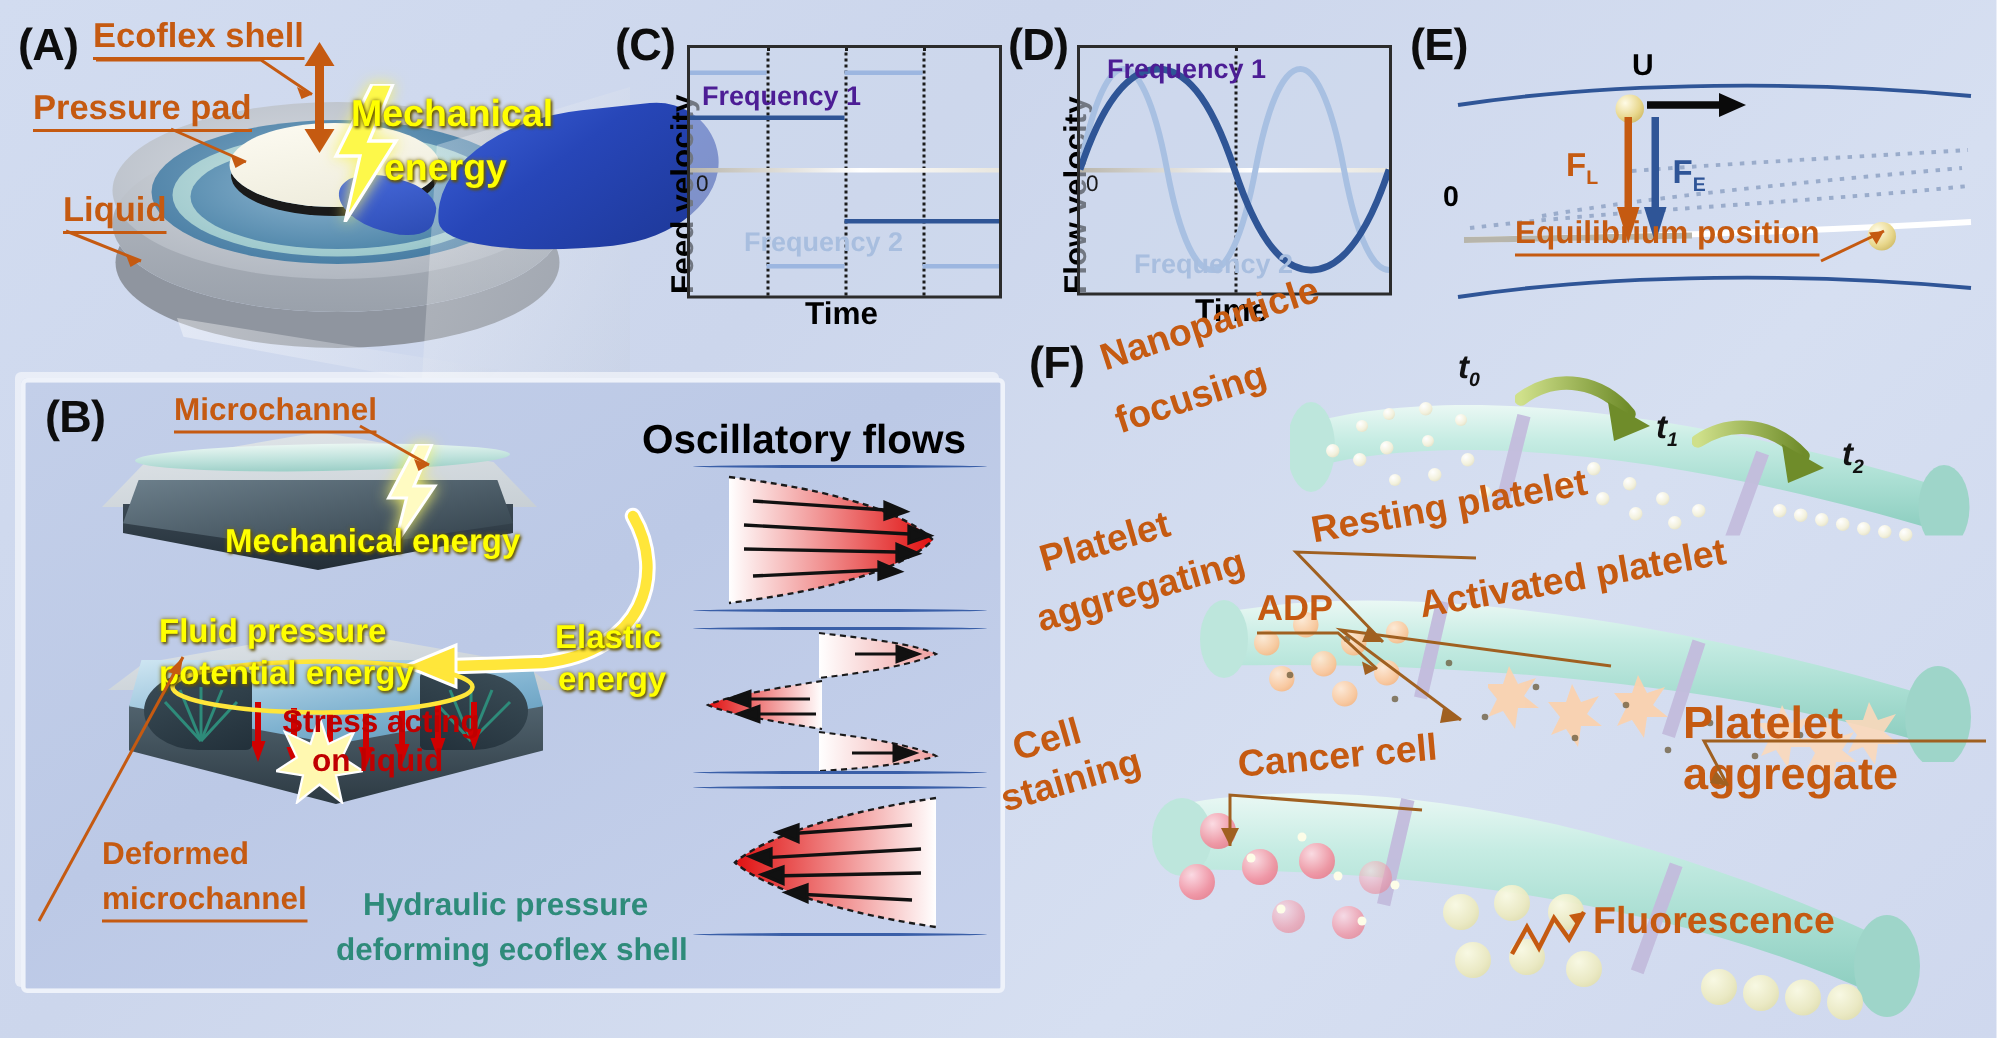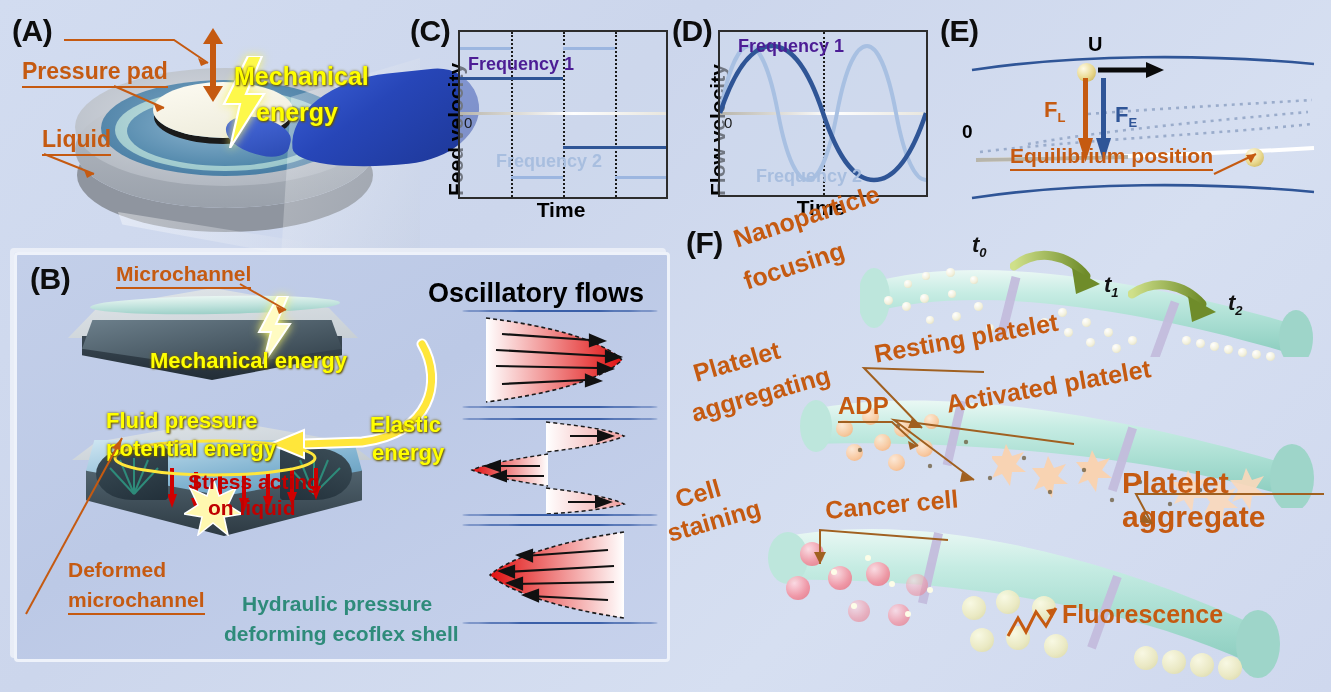--- a/index.html
+++ b/index.html
@@ -102,20 +102,21 @@
   </div>
 
   <svg class="abs" style="left:200px;top:28px;" width="26" height="74">
     <polygon points="13,0 23,16 16,16 16,58 23,58 13,74 3,58 10,58 10,16 3,16" fill="#c55a11"></polygon>
   </svg>
 
   <svg class="abs boltY" style="left:218px;top:56px;" width="52" height="92">
     <polygon points="30,0 6,48 22,48 12,92 46,38 28,38 44,0" fill="#fdf84a" stroke="#ffffff" stroke-width="2.2"></polygon>
   </svg>
 
+  <div class="abs org ul-org" style="left:62px;top:10px;font-size:23px;">Ecoflex shell</div>
   <svg class="abs" style="left:62px;top:36px;" width="150" height="32">
     <path d="M2,4 L112,4 L146,27" stroke="#c55a11" stroke-width="2" fill="none"></path>
     <polygon points="146,27 136,22 139,30" fill="#c55a11"></polygon>
   </svg>
 
   <div class="abs org ul-org" style="left:22px;top:58px;font-size:23px;">Pressure pad</div>
   <svg class="abs" style="left:112px;top:84px;" width="70" height="28">
     <path d="M2,2 L52,24" stroke="#c55a11" stroke-width="2" fill="none"></path>
     <polygon points="52,24 42,20 45,28" fill="#c55a11"></polygon>
   </svg>

